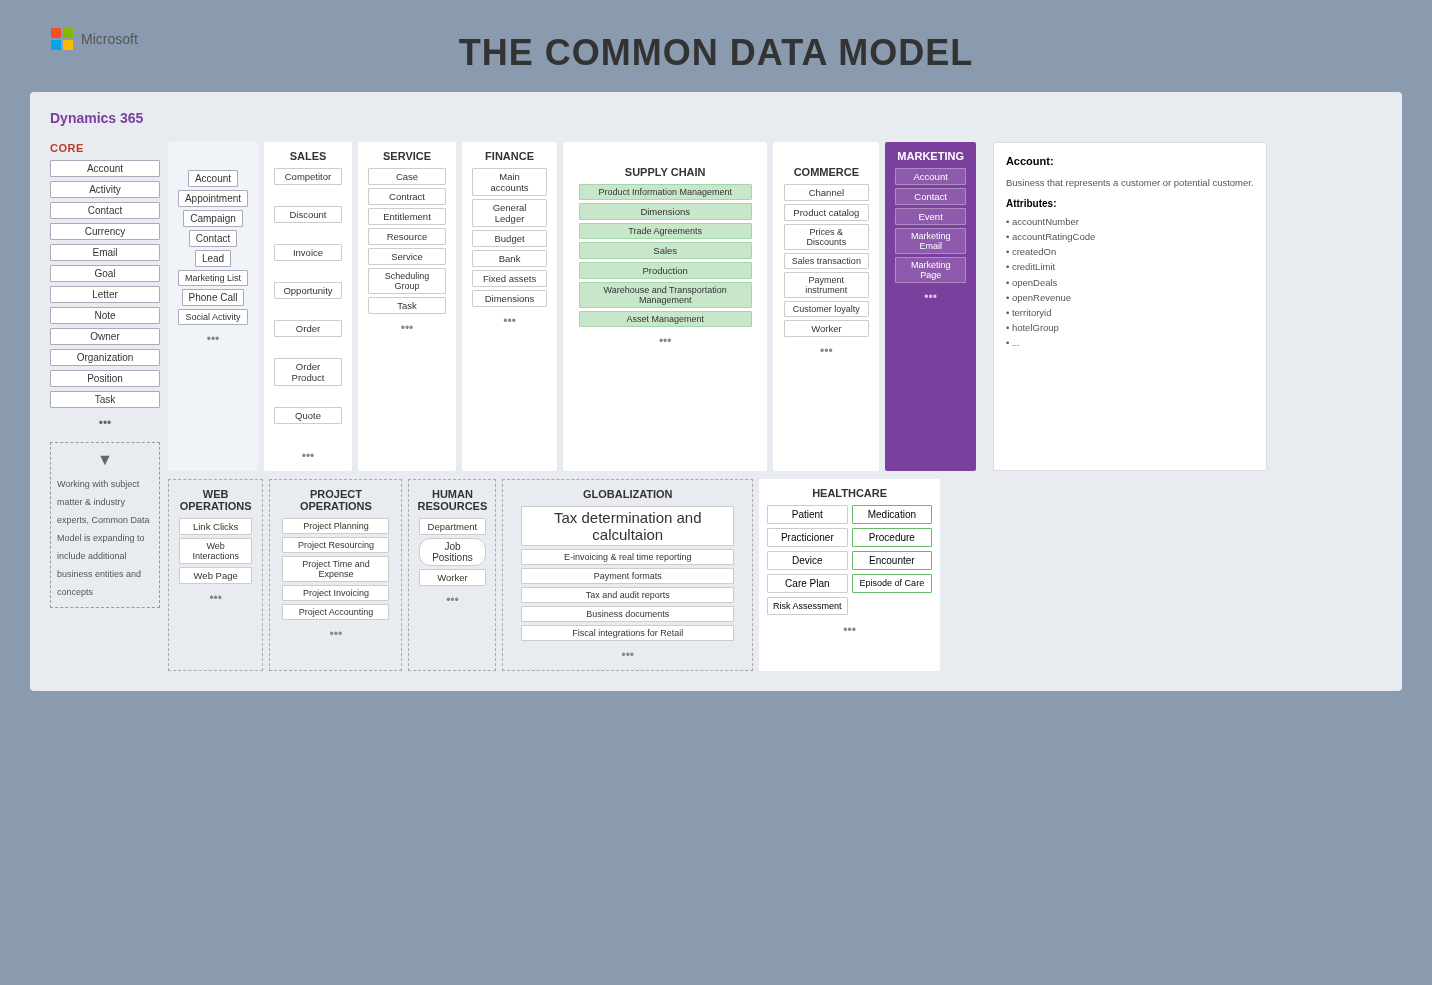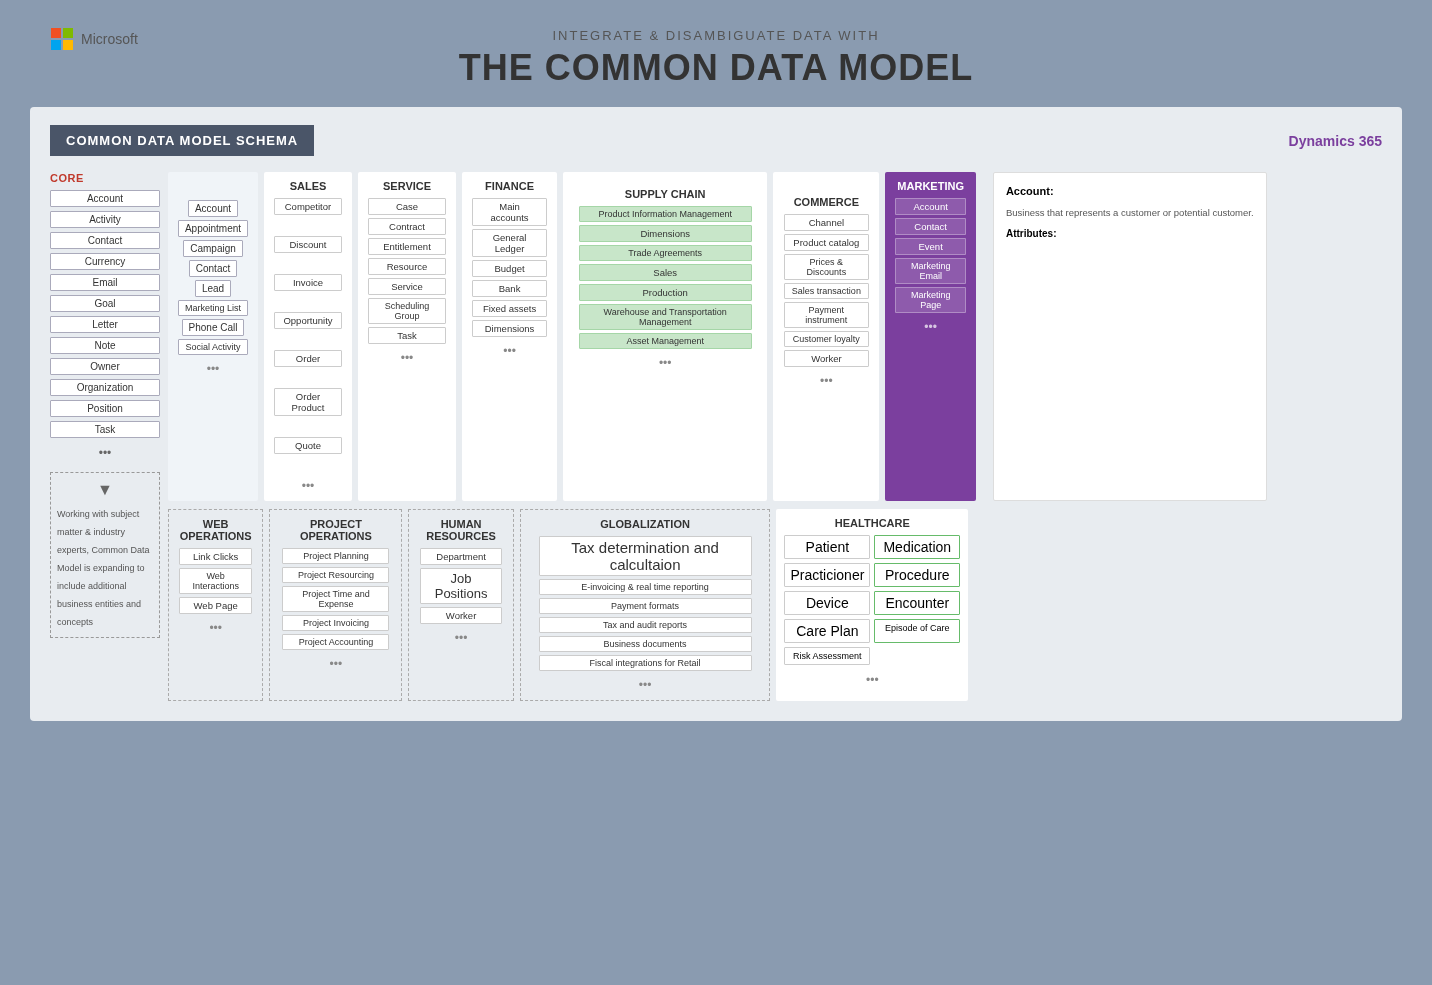--- a/index.html
+++ b/index.html
@@ -113,21 +113,21 @@
       border-radius: 1px;
       width: 90%;
     }
     .section-item.highlighted {
       background: #c8e6c9;
       border: 1px solid #a5d6a7;
     }
     .section-dots { font-size: 12px; color: #888; text-align: center; margin-top: 4px; }
     .hc-item {
       border: 1px solid #ccc;
-      font-size: 14px;
+      font-size: 10px;
       padding: 3px 5px;
       text-align: center;
       background: white;
       border-radius: 1px;
     }
     .hc-item.green-border { border-color: #66bb6a; }
     .hc-dots { font-size: 12px; color: #888; text-align: center; margin-top: 4px; }
 
     .full-layout {
       display: flex;
@@ -164,29 +164,27 @@
   <div class="header-logo">
     <div class="ms-logo-grid" style="margin-right:8px;">
       <div class="ms-sq r"></div>
       <div class="ms-sq g"></div>
       <div class="ms-sq b"></div>
       <div class="ms-sq y"></div>
     </div>
     <span class="logo-text">Microsoft</span>
   </div>
   <div style="text-align:center;">
-    <div class="header-subtitle">Integrate &amp; Disambiguate Data With</div>
     <div class="header-title">THE COMMON DATA MODEL</div>
   </div>
 </div>
 
 <div class="main-card">
 
   <div class="card-title-bar">
-    <div class="schema-title">COMMON DATA MODEL SCHEMA</div>
     <div class="dynamics-label">Dynamics 365</div>
   </div>
 
   <div class="full-layout">
 
     <div class="left-col">
 
       <div>
         <div class="section-label">CORE</div>
         <div class="core-items">
@@ -265,21 +263,21 @@
             <div class="section-item boxed">Main accounts</div>
             <div class="section-item boxed">General Ledger</div>
             <div class="section-item boxed">Budget</div>
             <div class="section-item boxed">Bank</div>
             <div class="section-item boxed">Fixed assets</div>
             <div class="section-item boxed">Dimensions</div>
             <div class="section-dots">•••</div>
           </div>
         </div>
 
-        <div style="background:white; padding:16px 6px; border-radius:2px; min-width:100px;">
+        <div style="background:white; padding:24px 6px; border-radius:2px; min-width:100px;">
           <div class="section-header">SUPPLY CHAIN</div>
           <div style="display:flex;flex-direction:column;gap:3px;align-items:center;">
             <div class="section-item boxed highlighted" style="font-size:9px;">Product Information Management</div>
             <div class="section-item boxed highlighted">Dimensions</div>
             <div class="section-item boxed highlighted" style="font-size:9px;">Trade Agreements</div>
             <div class="section-item boxed highlighted">Sales</div>
             <div class="section-item boxed highlighted">Production</div>
             <div class="section-item boxed highlighted" style="font-size:9px;">Warehouse and Transportation Management</div>
             <div class="section-item boxed highlighted" style="font-size:9px;">Asset Management</div>
             <div class="section-dots">•••</div>
@@ -309,20 +307,31 @@
             <div class="section-item boxed" style="background:rgba(255,255,255,0.15);border-color:rgba(255,255,255,0.3);color:white;font-size:9px;">Marketing Email</div>
             <div class="section-item boxed" style="background:rgba(255,255,255,0.15);border-color:rgba(255,255,255,0.3);color:white;font-size:9px;">Marketing Page</div>
             <div class="section-dots" style="color:rgba(255,255,255,0.7);">•••</div>
           </div>
         </div>
 
         <div style="background:white;border:1px solid #ddd;padding:10px 12px;font-size:10px;line-height:1.6;min-width:180px;border-radius:2px;margin-left:11px;">
           <div style="font-weight:700;font-size:11px;margin-bottom:4px;">Account:</div>
           <div style="color:#555;margin-bottom:6px;font-size:9.5px;">Business that represents a customer or potential customer.</div>
           <div style="font-weight:600;margin-bottom:2px;font-size:10px;">Attributes:</div>
+          <div style="color:#555;font-size:9.5px;">
+            • accountNumber<br>
+            • accountRatingCode<br>
+            • createdOn<br>
+            • creditLimit<br>
+            • openDeals<br>
+            • openRevenue<br>
+            • territoryid<br>
+            • hotelGroup<br>
+            • ...
+          </div>
         </div>
       </div>
 
       <div class="lower-sections-row">
 
         <div style="border:1.5px dashed #aaa;padding:8px 6px;min-width:90px;background:transparent;">
           <div class="section-header">WEB<br>OPERATIONS</div>
           <div style="display:flex;flex-direction:column;gap:3px;align-items:center;">
             <div class="section-item boxed">Link Clicks</div>
             <div class="section-item boxed" style="font-size:9px;">Web Interactions</div>
@@ -340,21 +349,21 @@
             <div class="section-item boxed" style="font-size:9px;">Project Invoicing</div>
             <div class="section-item boxed" style="font-size:9px;">Project Accounting</div>
             <div class="section-dots">•••</div>
           </div>
         </div>
 
         <div style="border:1.5px dashed #aaa;padding:8px 6px;min-width:88px;background:transparent;">
           <div class="section-header">HUMAN<br>RESOURCES</div>
           <div style="display:flex;flex-direction:column;gap:3px;align-items:center;">
             <div class="section-item boxed">Department</div>
-            <div class="section-item boxed" style="font-size:13px;">Job Positions</div>
+            <div class="section-item boxed" style="font-size:10px;border-radius:11px;">Job Positions</div>
             <div class="section-item boxed">Worker</div>
             <div class="section-dots">•••</div>
           </div>
         </div>
 
         <div style="border:1.5px dashed #aaa;padding:8px 6px;min-width:105px;background:transparent;">
           <div class="section-header">GLOBALIZATION</div>
           <div style="display:flex;flex-direction:column;gap:3px;align-items:center;">
             <div class="section-item boxed" style="font-size:15px;">Tax determination and calcultaion</div>
             <div class="section-item boxed" style="font-size:9px;">E-invoicing &amp; real time reporting</div>

